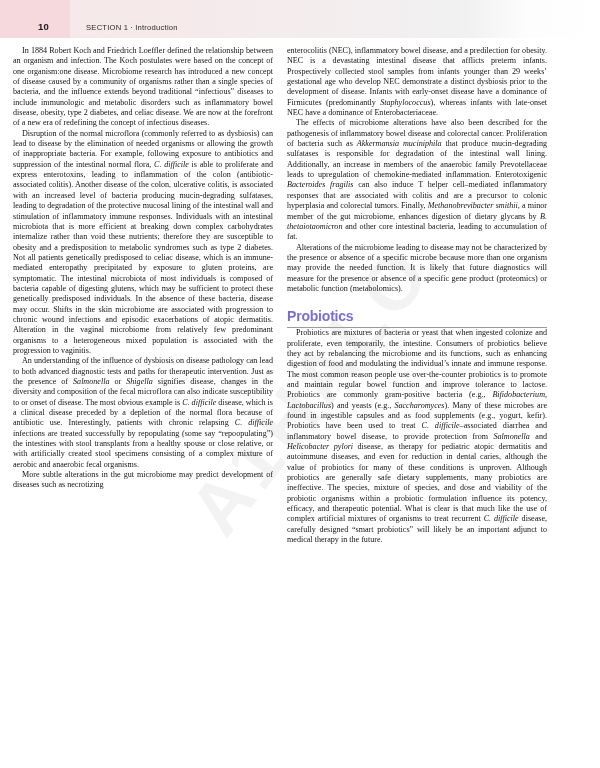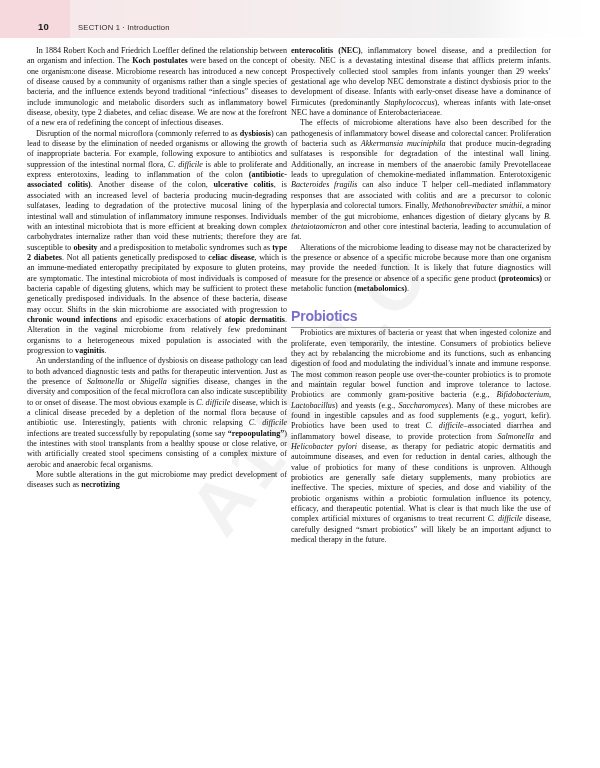--- a/index.html
+++ b/index.html
@@ -43,21 +43,21 @@
     position: absolute;
     left: 38px; bottom: 6px;
     font-family: "Liberation Sans", sans-serif;
     font-weight: bold;
     font-size: 9.5px;
     color: #1b1b1b;
     letter-spacing: 0.1px;
   }
   .running-head {
     position: absolute;
-    left: 78px; bottom: 6.5px;
+    left: 86px; bottom: 6.5px;
     font-family: "Liberation Sans", sans-serif;
     font-size: 7.6px;
     color: #2a2a2a;
     letter-spacing: 0.25px;
     white-space: nowrap;
   }
   .running-head .mid-dot { padding: 0 2px; }
 
   
   .watermark {
@@ -77,40 +77,40 @@
     align-items: center;
     justify-content: center;
   }
 
   
   .columns {
     position: absolute;
     top: 46px; left: 0;
     width: 600px; height: 716px;
     display: flex;
-    gap: 4px;
-    padding: 0 27px;
+    gap: 14px;
+    padding: 0 13px;
   }
   .col {
     width: 260px;
     flex: 0 0 260px;
   }
 
   p.para {
     margin: 0;
     font-size: 8.1px;
     line-height: 10.35px;
     color: #121212;
     text-align: justify;
     text-justify: inter-word;
     hyphens: none;
     font-family: "Liberation Serif", "DejaVu Serif", serif;
   }
   p.indent { text-indent: 9px; }
-  b, strong { font-weight: bold; }
+  b, strong { font-weight: normal; }
   i, em { font-style: italic; }
 
   h2.section-head {
     margin: 14px 0 0 0;
     padding: 0 0 3px 0;
     font-family: "Liberation Sans", sans-serif;
     font-weight: bold;
     font-size: 14px;
     color: #7b6fce;
     letter-spacing: -0.2px;

